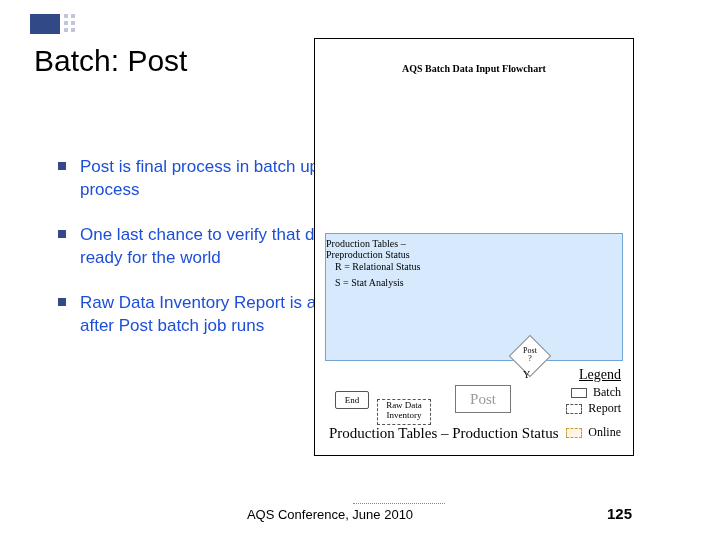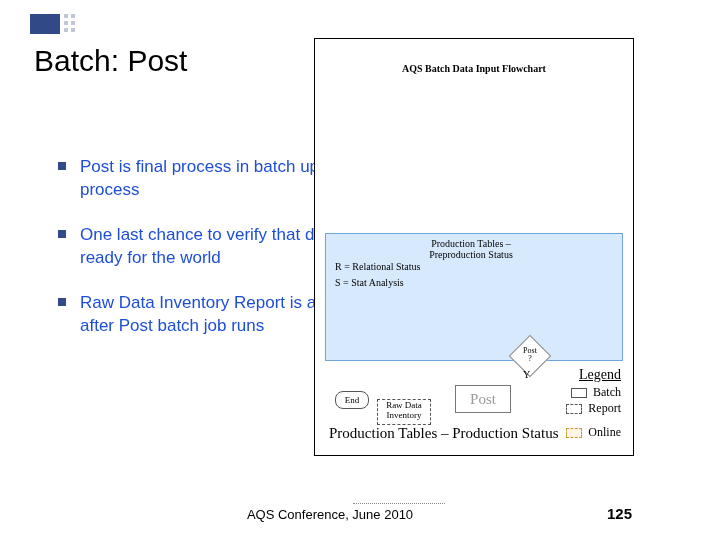--- a/index.html
+++ b/index.html
@@ -13,35 +13,35 @@
   .bullet { display: flex; margin-bottom: 22px; }
   .sq { width: 8px; height: 8px; background: #324988; flex: 0 0 8px; margin-top: 6px; margin-right: 14px; }
   .bullet-text { flex: 1; }
   .footer-left { position: absolute; bottom: 18px; left: 0; width: 100%; text-align: center; font-size: 13px; color: #000; }
   .footer-right { position: absolute; bottom: 18px; right: 28px; font-size: 15px; font-weight: bold; color: #000; }
 
   
   .panel { position: absolute; top: 38px; right: 26px; width: 320px; height: 418px; border: 1px solid #000; background: #fff; }
   .panel-title { position: absolute; top: 2px; left: 0; width: 100%; text-align: center; font-size: 10px; font-weight: bold; font-family: "Times New Roman", serif; margin-top: 22px; }
   .staging { position: absolute; top: 20px; right: 10px; width: 100px; height: 160px; background: #fdfdd7; border: 1px solid #e4cf56; font-size: 10px; font-family: "Times New Roman", serif; text-align: center; padding-top: 4px; line-height: 1.1; }
-  .prod-pre { position: absolute; top: 194px; left: 10px; right: 10px; height: 128px; background: #d7e9fc; border: 1px solid #6fa6d6; font-size: 10px; font-family: "Times New Roman", serif; text-align: center; padding: 4px 6px 8px 0; line-height: 1.1; }
+  .prod-pre { position: absolute; top: 194px; left: 10px; right: 10px; height: 128px; background: #d7e9fc; border: 1px solid #6fa6d6; font-size: 10px; font-family: "Times New Roman", serif; text-align: left; padding: 4px 6px 8px 0; line-height: 1.1; }
   .rs-box { position: absolute; top: 220px; left: 20px; width: 86px; font-size: 10px; font-family: "Times New Roman", serif; line-height: 1.2; }
   .rs-box .part { padding: 2px 0; }
   .diamond { position: absolute; top: 302px; left: 200px; width: 30px; height: 30px; transform: rotate(45deg); background: #fff; border: 1px solid #888; }
   .diamond-label { position: absolute; top: 308px; left: 200px; width: 30px; text-align: center; font-size: 8px; font-family: "Times New Roman", serif; line-height: 1; }
   .legend-title { position: absolute; top: 328px; right: 12px; font-size: 14px; font-family: "Times New Roman", serif; text-decoration: underline; }
   .legend-row { position: absolute; right: 12px; display: flex; align-items: center; gap: 6px; font-size: 12px; font-family: "Times New Roman", serif; }
   .legend-row.r1 { top: 346px; }
   .legend-row.r2 { top: 362px; }
   .legend-row.r3 { top: 386px; }
   .swatch { width: 16px; height: 10px; display: inline-block; }
   .swatch.batch { border: 1px solid #555; background: #fff; }
   .swatch.report { border: 1px dashed #555; background: #fff; }
   .swatch.online { border: 1px dashed #c93; background: #fff6e5; }
-  .end-box { position: absolute; top: 352px; left: 20px; width: 34px; height: 18px; border: 1px solid #555; border-radius: 8px; font-size: 9px; font-family: "Times New Roman", serif; display: flex; align-items: center; justify-content: center; }
+  .end-box { position: absolute; top: 352px; left: 20px; width: 34px; height: 18px; border: 1px solid #555; border-radius: 2px; font-size: 9px; font-family: "Times New Roman", serif; display: flex; align-items: center; justify-content: center; }
   .rdi-box { position: absolute; top: 360px; left: 62px; width: 54px; height: 26px; border: 1px dashed #555; font-size: 9px; font-family: "Times New Roman", serif; text-align: center; line-height: 1.1; padding-top: 1px; }
   .post-box { position: absolute; top: 346px; left: 140px; width: 56px; height: 28px; border: 1px solid #777; font-size: 15px; color: #999; font-family: "Times New Roman", serif; display: flex; align-items: center; justify-content: center; }
   .prod-status { position: absolute; top: 386px; left: 14px; font-size: 15px; font-family: "Times New Roman", serif; }
   .arrow { position: absolute; font-size: 10px; font-family: "Times New Roman", serif; }
   .arrow.down-y { top: 330px; left: 208px; }
   .dotted-divider { position: absolute; top: 244px; left: 18px; width: 92px; border-top: 1px dotted #888; }
 </style>
 </head>
 <body>
 

